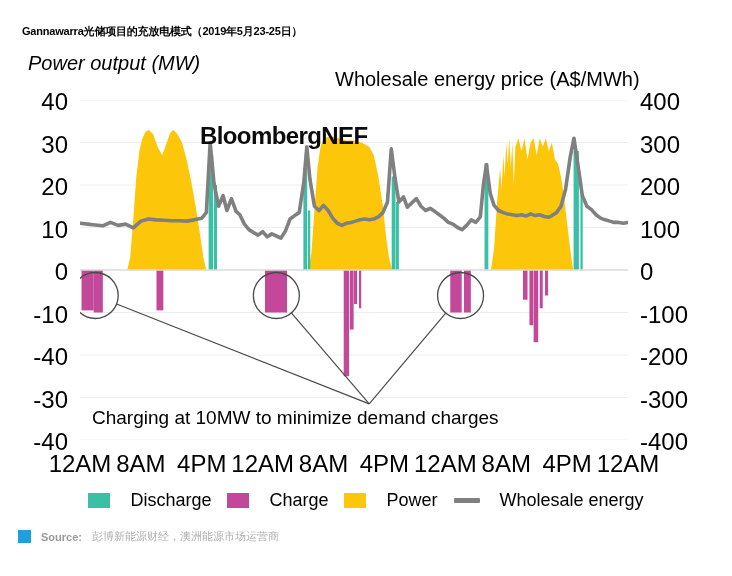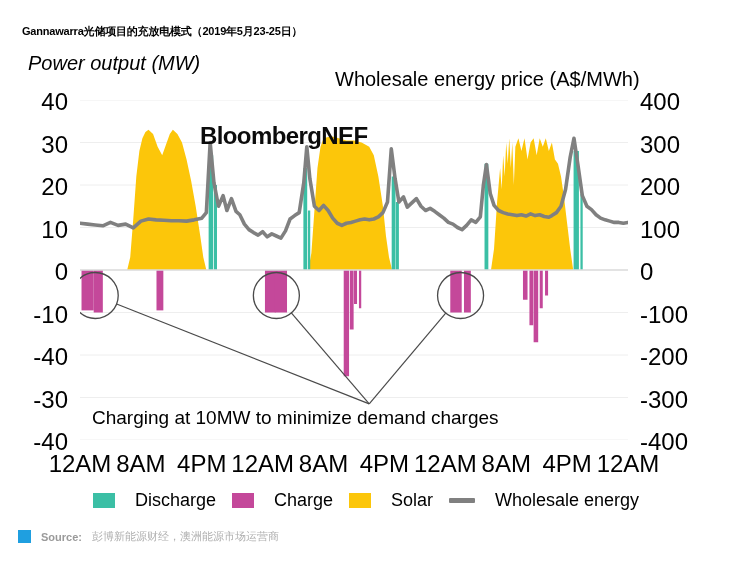--- a/index.html
+++ b/index.html
@@ -239,21 +239,21 @@
       <div class="legend-item">
         <span class="swatch" style="background: rgb(59, 191, 165);"></span>
         <span>Discharge</span>
       </div>
       <div class="legend-item">
         <span class="swatch" style="background: rgb(196, 72, 154);"></span>
         <span>Charge</span>
       </div>
       <div class="legend-item">
         <span class="swatch" style="background: rgb(252, 198, 10);"></span>
-        <span>Solar</span>
+        <span>Power</span>
       </div>
       <div class="legend-item">
         <span class="swatch-line" style="background: rgb(128, 128, 128);"></span>
         <span>Wholesale energy</span>
       </div>
     </div>
 
   <div id="source-row">
     <span id="source-marker"></span>
     <span class="source-label">Source:</span>

